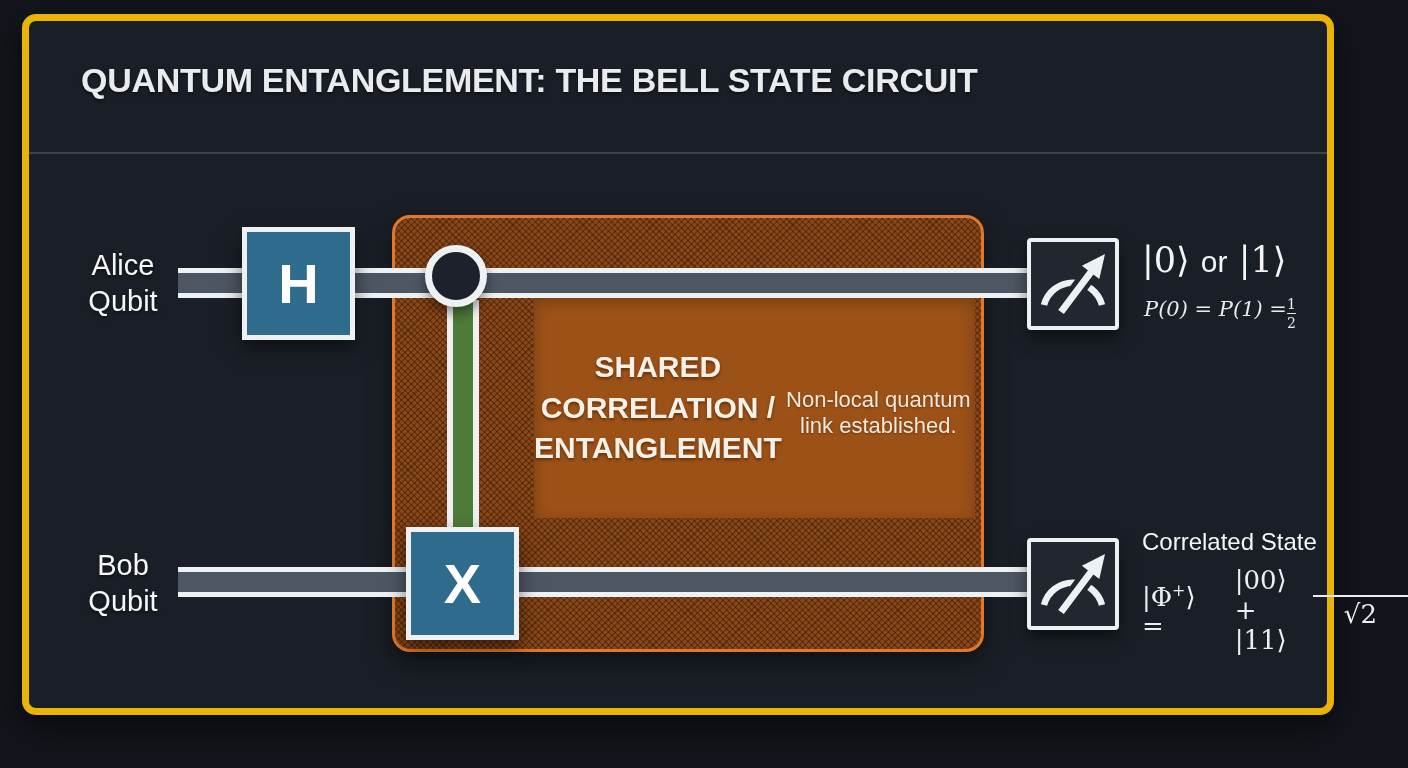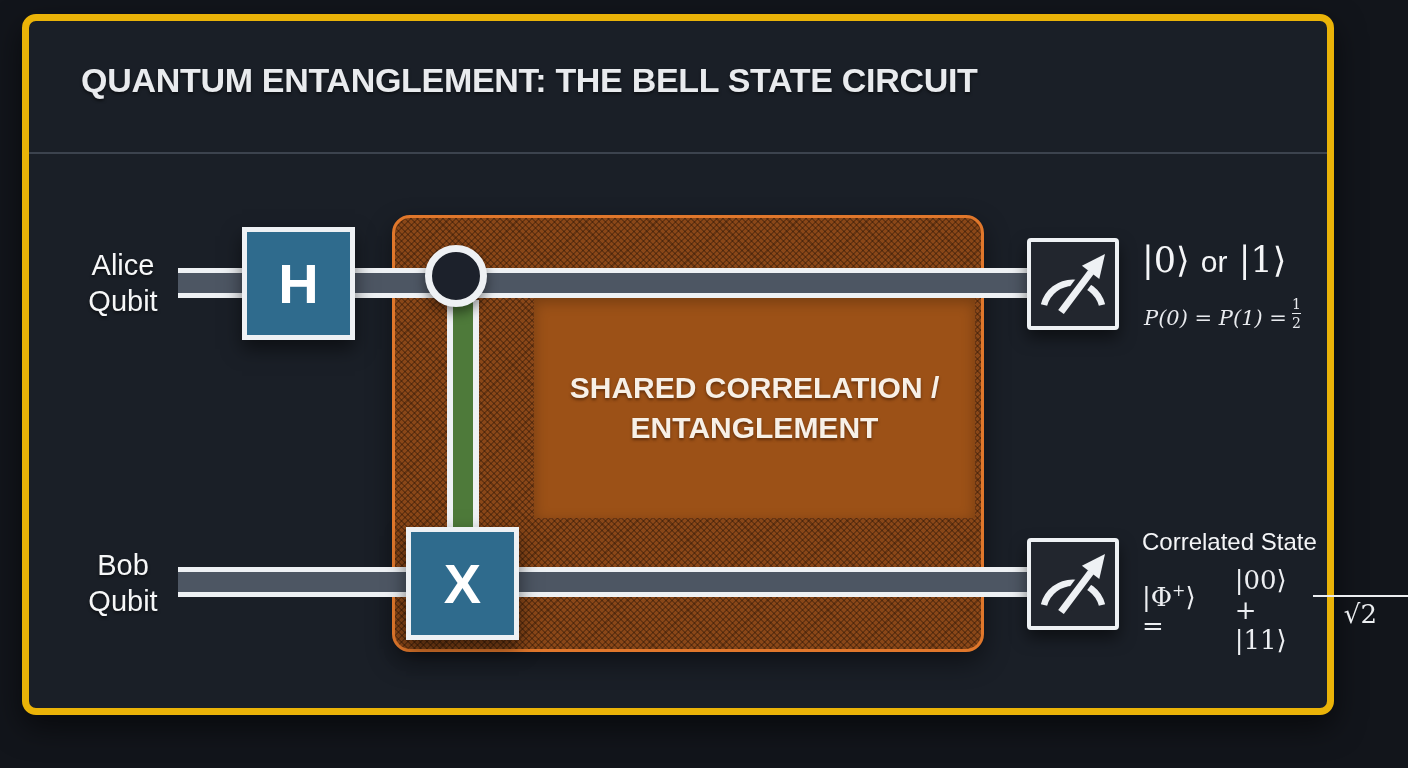--- a/index.html
+++ b/index.html
@@ -69,21 +69,21 @@
   .meas.alice { top:238px; }
   .meas.bob { top:538px; }
   .meas svg { width:84px; height:84px; display:block; }
 
   
   .out-kets { position:absolute; left:1142px; top:240px; color:#f4f5f7;
               font-family:"DejaVu Serif", serif; font-size:35px; }
   .out-kets .or { font-family:"Liberation Sans", sans-serif; font-size:30px; }
   .out-prob { position:absolute; left:1144px; top:297px; color:#e8eaee;
               font-family:"DejaVu Serif", serif; font-style:italic; font-size:21px;
-              display:flex; align-items:flex-end; gap:5px; }
+              display:flex; align-items:flex-start; }
   .frac { display:inline-flex; flex-direction:column; align-items:center;
           font-style:normal; line-height:1; font-size:14px; }
   .frac .den { border-top:1.5px solid #e8eaee; padding-top:2px; margin-top:2px; }
 
   .out-corr-title { position:absolute; left:1142px; top:528px; color:#f4f5f7; font-size:24px; }
   .out-formula { position:absolute; left:1142px; top:566px; color:#eceef1;
                  font-family:"DejaVu Serif", serif; font-size:26px;
                  display:flex; align-items:center; gap:10px; }
   .out-formula sup { font-size:16px; }
   .bigfrac { display:inline-flex; flex-direction:row; align-items:center; line-height:1.15; }
@@ -100,20 +100,21 @@
 <div class="stage">
 
   <div class="card">
     <div class="hdr-title">QUANTUM ENTANGLEMENT: THE BELL STATE CIRCUIT</div>
     <div class="hdr-divider"></div>
   </div>
 
   <div class="ent-box"></div>
   <div class="ent-panel">
     <div class="ent-title">SHARED CORRELATION / ENTANGLEMENT</div>
+    <div class="ent-sub">Non-local quantum link established.</div>
   </div>
 
   <div class="wire alice"></div>
   <div class="wire bob"></div>
 
   <div class="qlabel alice">
     <div>Alice</div>
     <div>Qubit</div>
   </div>
   <div class="qlabel bob">

